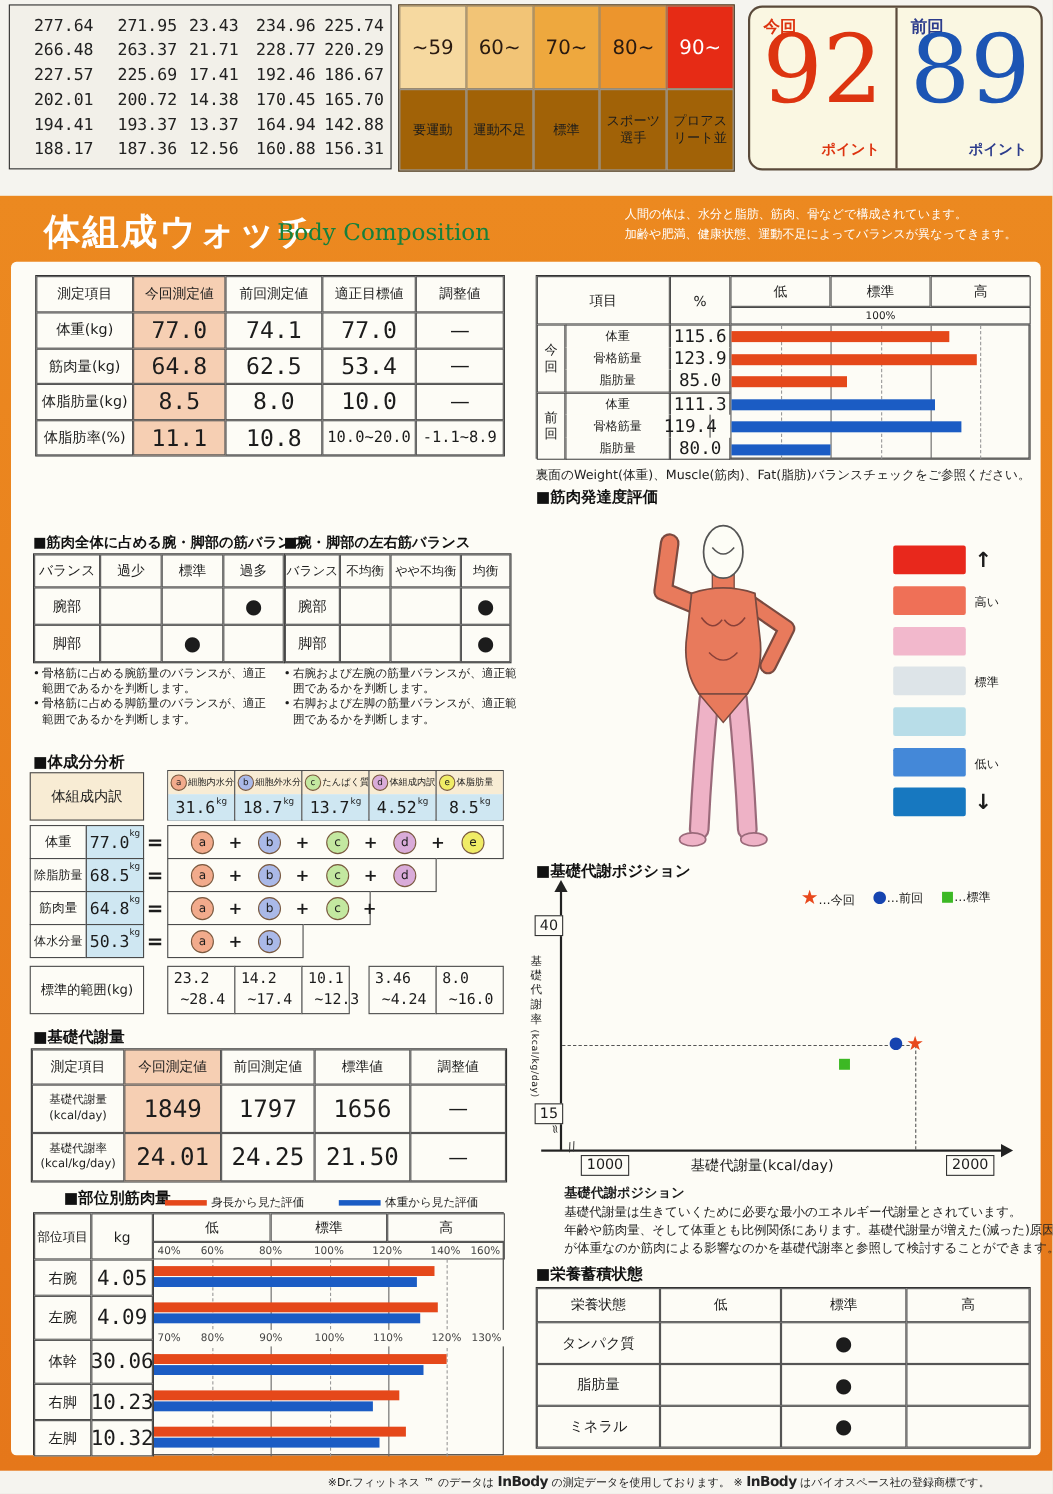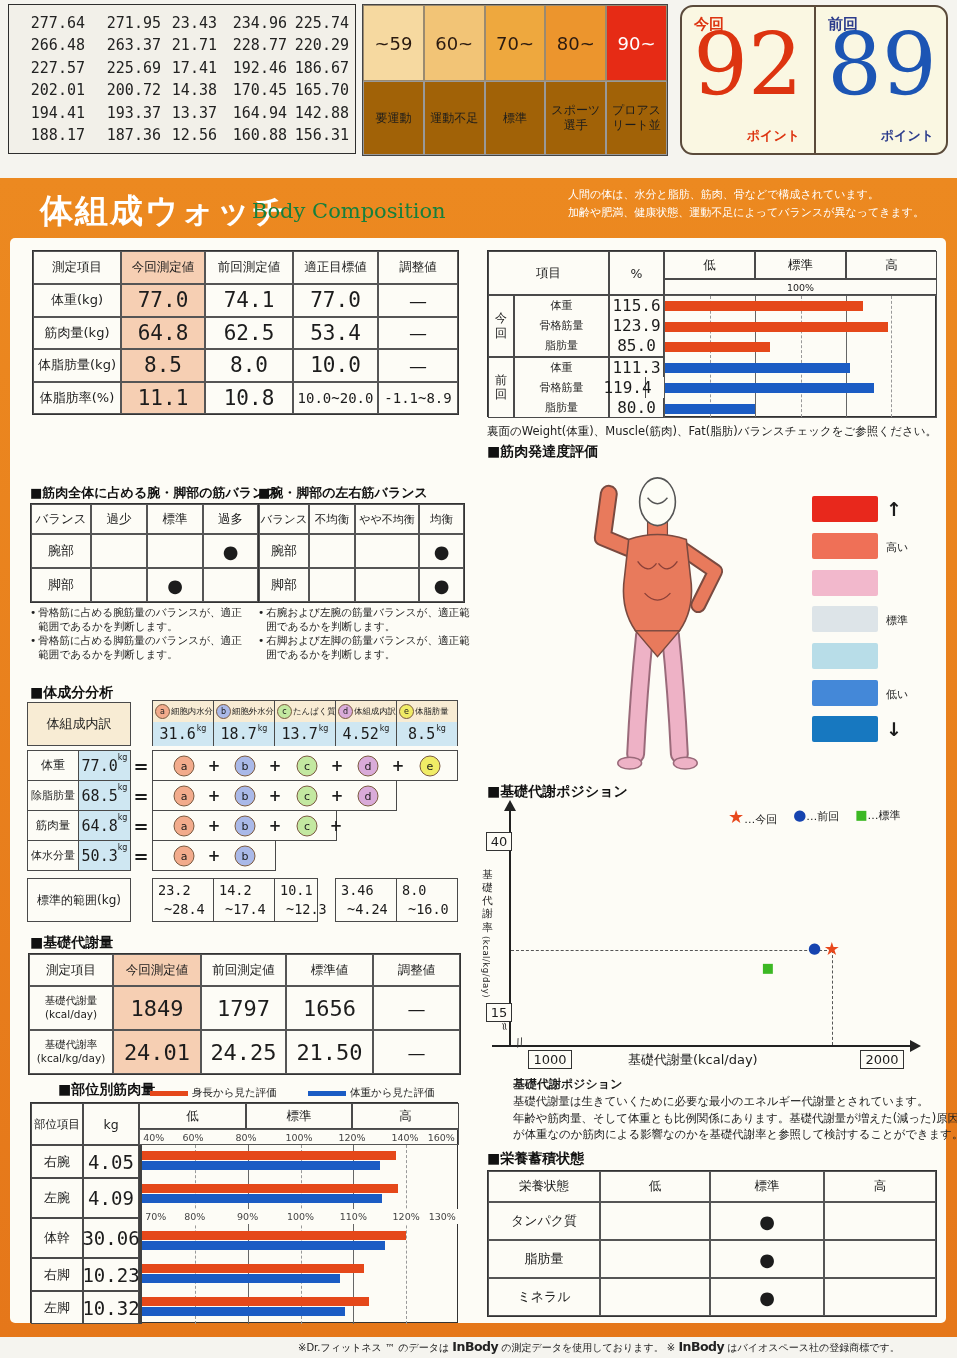--- a/index.html
+++ b/index.html
@@ -510,21 +510,21 @@
     <div class="cell lbl13" style="left:0;top:42px;width:52px;height:33px;">右腕</div>
     <div class="cell val21" style="left:52px;top:42px;width:56px;height:33px;font-size:19px;">4.05</div>
     <div class="cell lbl13" style="left:0;top:75px;width:52px;height:40px;">左腕</div>
     <div class="cell val21" style="left:52px;top:75px;width:56px;height:40px;font-size:19px;">4.09</div>
     <div class="cell lbl13" style="left:0;top:115px;width:52px;height:40px;">体幹</div>
     <div class="cell val21" style="left:52px;top:115px;width:56px;height:40px;font-size:19px;">30.06</div>
     <div class="cell lbl13" style="left:0;top:155px;width:52px;height:33px;">右脚</div>
     <div class="cell val21" style="left:52px;top:155px;width:56px;height:33px;font-size:19px;">10.23</div>
     <div class="cell lbl13" style="left:0;top:188px;width:52px;height:33px;">左脚</div>
     <div class="cell val21" style="left:52px;top:188px;width:56px;height:33px;font-size:19px;">10.32</div>
-    <div class="abs" style="left:108px;top:42px;width:320px;height:179px;border-left:3px solid #404040;">
+    <div class="abs" style="left:108px;top:42px;width:320px;height:179px;border-left:1px solid #404040;">
       <div class="vdash" style="left:16.67%;"></div>
       <div class="vline" style="left:33.33%;"></div>
       <div class="vdash" style="left:50%;"></div>
       <div class="vline" style="left:66.67%;"></div>
       <div class="vdash" style="left:83.33%;"></div>
       <div class="bar bar9 r" style="left: 0px; top: 6px; width: 80%;"></div>
       <div class="bar bar9 b" style="left: 0px; top: 16px; width: 75%;"></div>
       <div class="bar bar9 r" style="left: 0px; top: 39px; width: 80.8333%;"></div>
       <div class="bar bar9 b" style="left: 0px; top: 49px; width: 75.8333%;"></div>
       <div class="abs" style="left:0;top:64px;width:100%;height:15px;background:#fdfcf6;z-index:2;">

